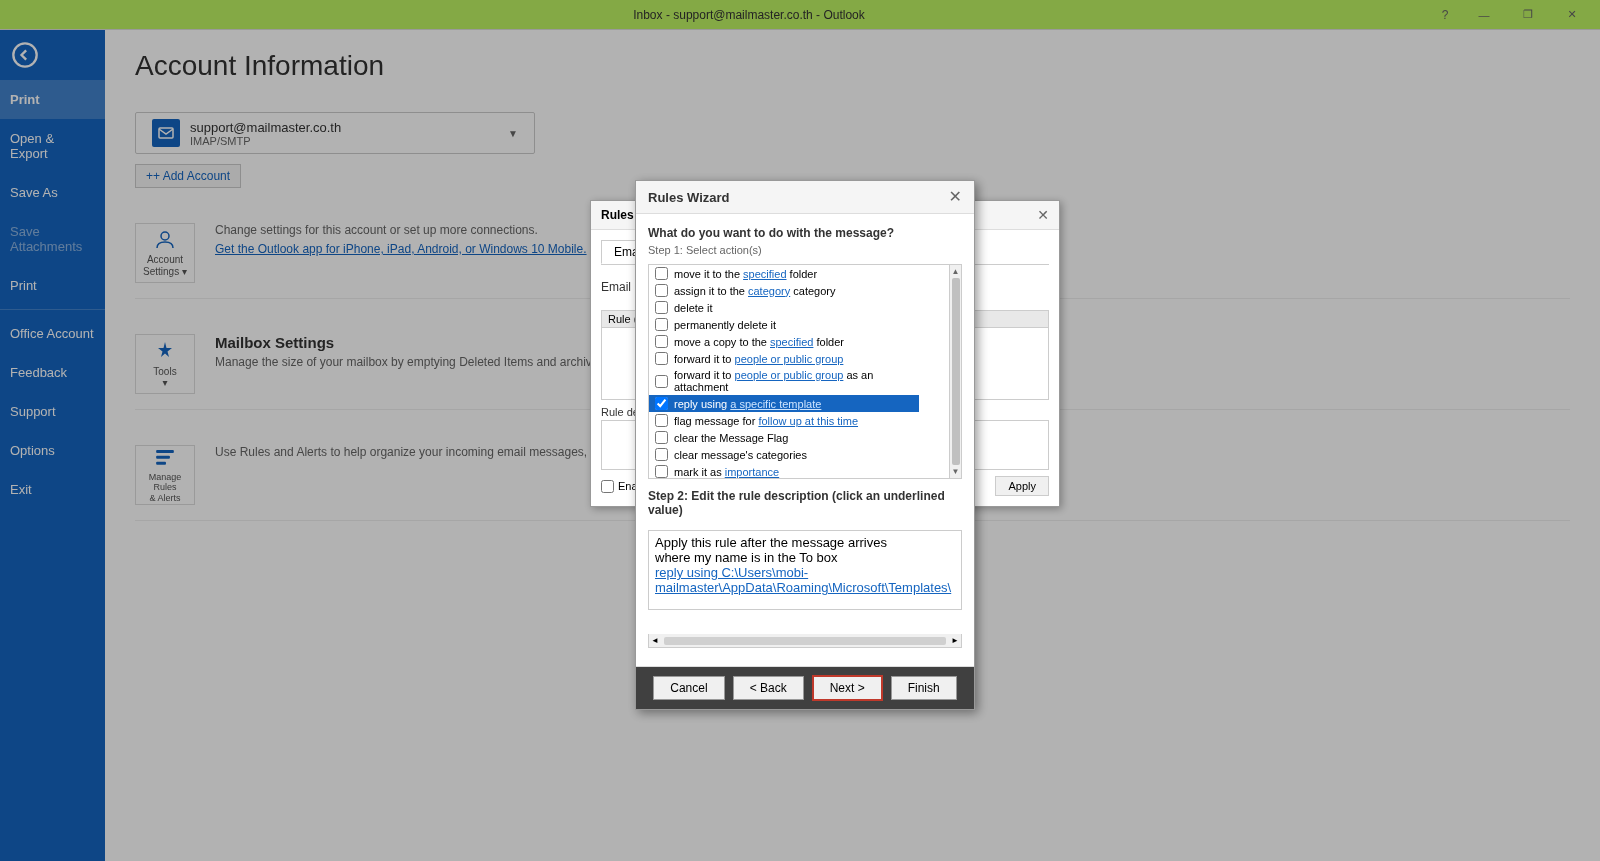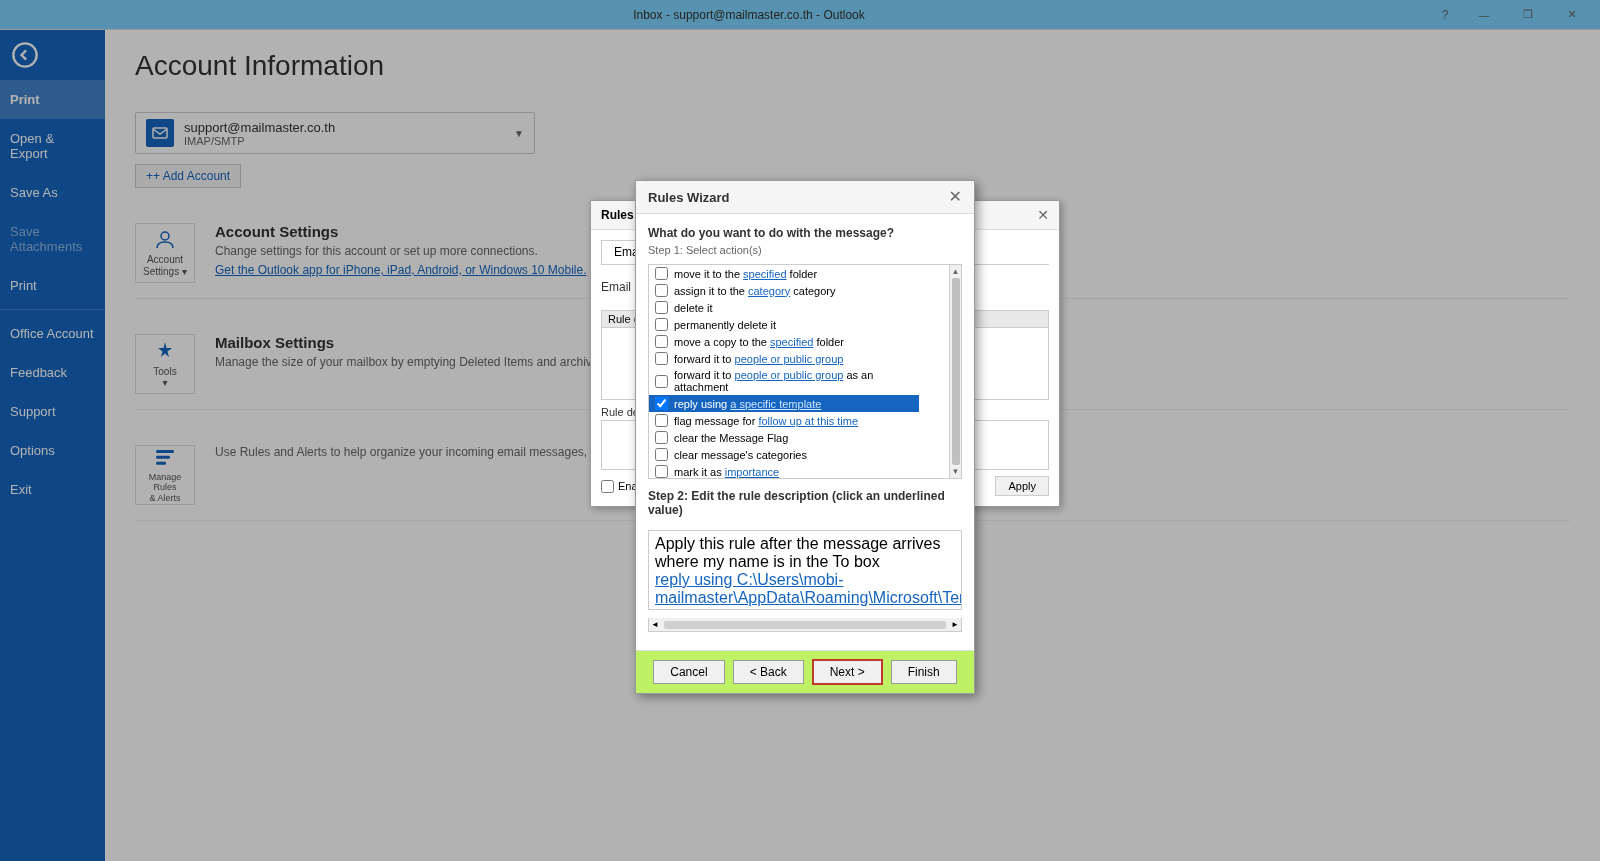--- a/index.html
+++ b/index.html
@@ -1,21 +1,21 @@
 <!DOCTYPE html>
 <html><head>
   <meta charset="utf-8">
   <style>
     * { box-sizing: border-box; margin: 0; padding: 0; }
     body { font-family: 'Segoe UI', Arial, sans-serif; font-size: 13px; background: #f0f0f0; overflow: hidden; }
 
     
     .titlebar {
       height: 30px;
-      background: #7dd3fc;
+      background: #bef264;
       display: flex;
       align-items: center;
       justify-content: space-between;
       padding: 0 8px;
       border-bottom: 1px solid #ddd;
     }
     .titlebar-title { font-size: 12px; color: #333; flex: 1; text-align: center; }
     .titlebar-controls { display: flex; gap: 4px; }
     .titlebar-btn { width: 40px; height: 30px; border: none; background: transparent; cursor: pointer; font-size: 11px; color: #666; display: flex; align-items: center; justify-content: center; }
     .titlebar-help { font-size: 12px; color: #666; width: 30px; height: 30px; display: flex; align-items: center; justify-content: center; }
@@ -61,21 +61,21 @@
     }
 
     .page-title { font-size: 28px; font-weight: 300; color: #333; margin-bottom: 30px; }
 
     
     .account-dropdown {
       display: flex;
       align-items: center;
       border: 1px solid #ccc;
       border-radius: 2px;
-      padding: 6px 10px;
+      padding: 6px 16px;
       width: 400px;
       margin-bottom: 10px;
       cursor: pointer;
       background: #fff;
     }
     .account-dropdown-icon { width: 28px; height: 28px; background: #1565c0; border-radius: 2px; display: flex; align-items: center; justify-content: center; margin-right: 10px; flex-shrink: 0; }
     .account-dropdown-icon svg { width: 16px; height: 16px; fill: #fff; }
     .account-info { flex: 1; }
     .account-email { font-size: 13px; color: #333; }
     .account-type { font-size: 11px; color: #666; }
@@ -189,30 +189,30 @@
     .action-item.selected { background: #1565c0; color: #fff; }
     .action-item.selected .action-link { color: #cce4ff; }
     .action-item input[type=checkbox] { margin: 0; flex-shrink: 0; }
     .action-link { color: #1565c0; text-decoration: underline; }
     .wizard-step2-label { font-size: 12px; font-weight: 600; margin-bottom: 13px; color: #333; }
     .rule-description-box {
       border: 1px solid #ccc;
       height: 80px;
       overflow-y: auto;
       padding: 4px 6px;
-      font-size: 16px;
+      font-size: 13px;
       background: #fff;
-      margin-bottom: 8px;
+      margin-bottom: 24px;
       position: relative;
     }
     .wizard-footer {
       display: flex; align-items: center; justify-content: center;
       gap: 8px; padding: 8px 12px;
       border-top: 1px solid #ddd;
-      background: #bef264;
+      background: #404040;
     }
     .wizard-btn {
       padding: 4px 16px; font-size: 12px; cursor: pointer;
       border: 1px solid #999; background: #f0f0f0;
     }
     .wizard-btn.primary { border: 2px solid #c0392b; background: #f0f0f0; }
   </style>
 </head>
 <body>
 
@@ -293,21 +293,20 @@
 
     <div class="section-card">
       <div class="section-icon-box">
         <svg viewBox="0 0 24 24" width="24" height="24" xmlns="http://www.w3.org/2000/svg">
           <circle cx="12" cy="8" r="4" fill="none" stroke="#1565c0" stroke-width="1.5"></circle>
           <path d="M4 20 Q4 14 12 14 Q20 14 20 20" fill="none" stroke="#1565c0" stroke-width="1.5"></path>
         </svg>
         <span style="font-size:10px; text-align:center; color:#555; line-height:1.2;">Account<br>Settings ▾</span>
       </div>
       <div class="section-content">
-        <div class="section-title">Account Settings</div>
         <div class="section-desc">Change settings for this account or set up more connections.</div>
         <a class="section-link">Get the Outlook app for iPhone, iPad, Android, or Windows 10 Mobile.</a>
       </div>
     </div>
 
     <div class="section-card">
       <div class="section-icon-box">
         <svg viewBox="0 0 24 24" width="24" height="24" xmlns="http://www.w3.org/2000/svg">
           <path d="M12 2 L13.5 8 L19 8 L14.5 11.5 L16 17 L12 13.5 L8 17 L9.5 11.5 L5 8 L10.5 8 Z" fill="#1565c0"></path>
         </svg>

